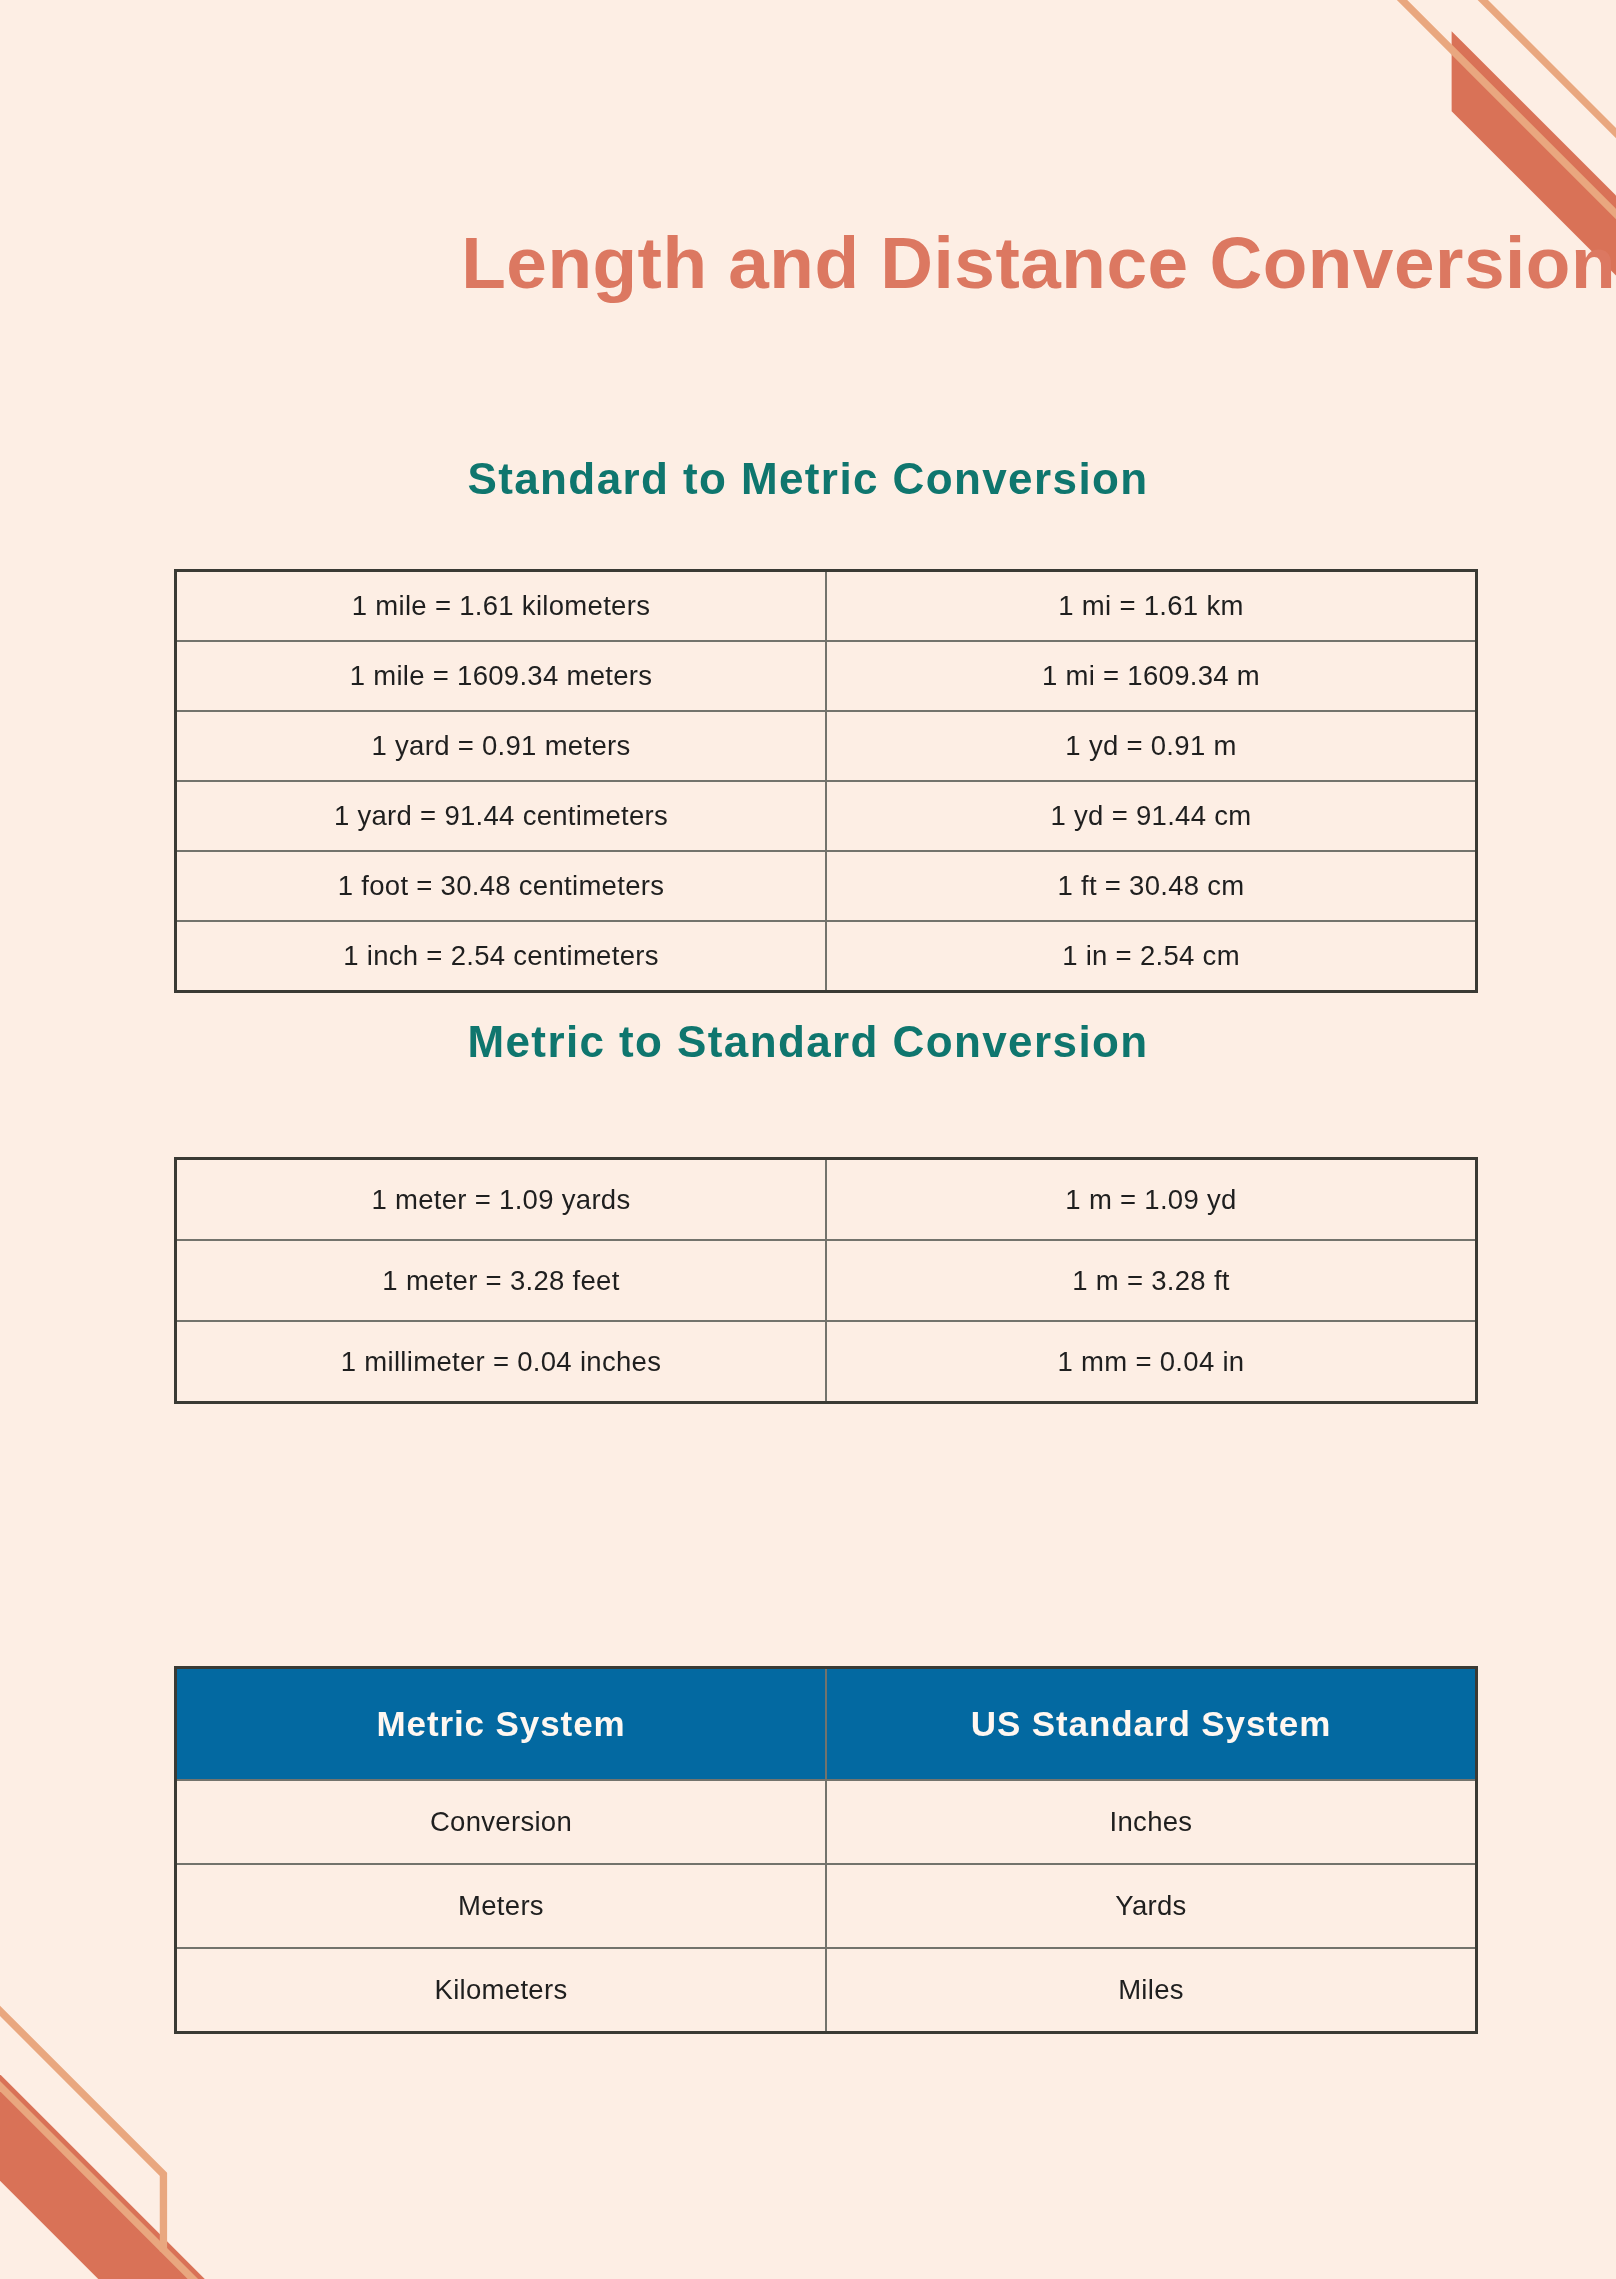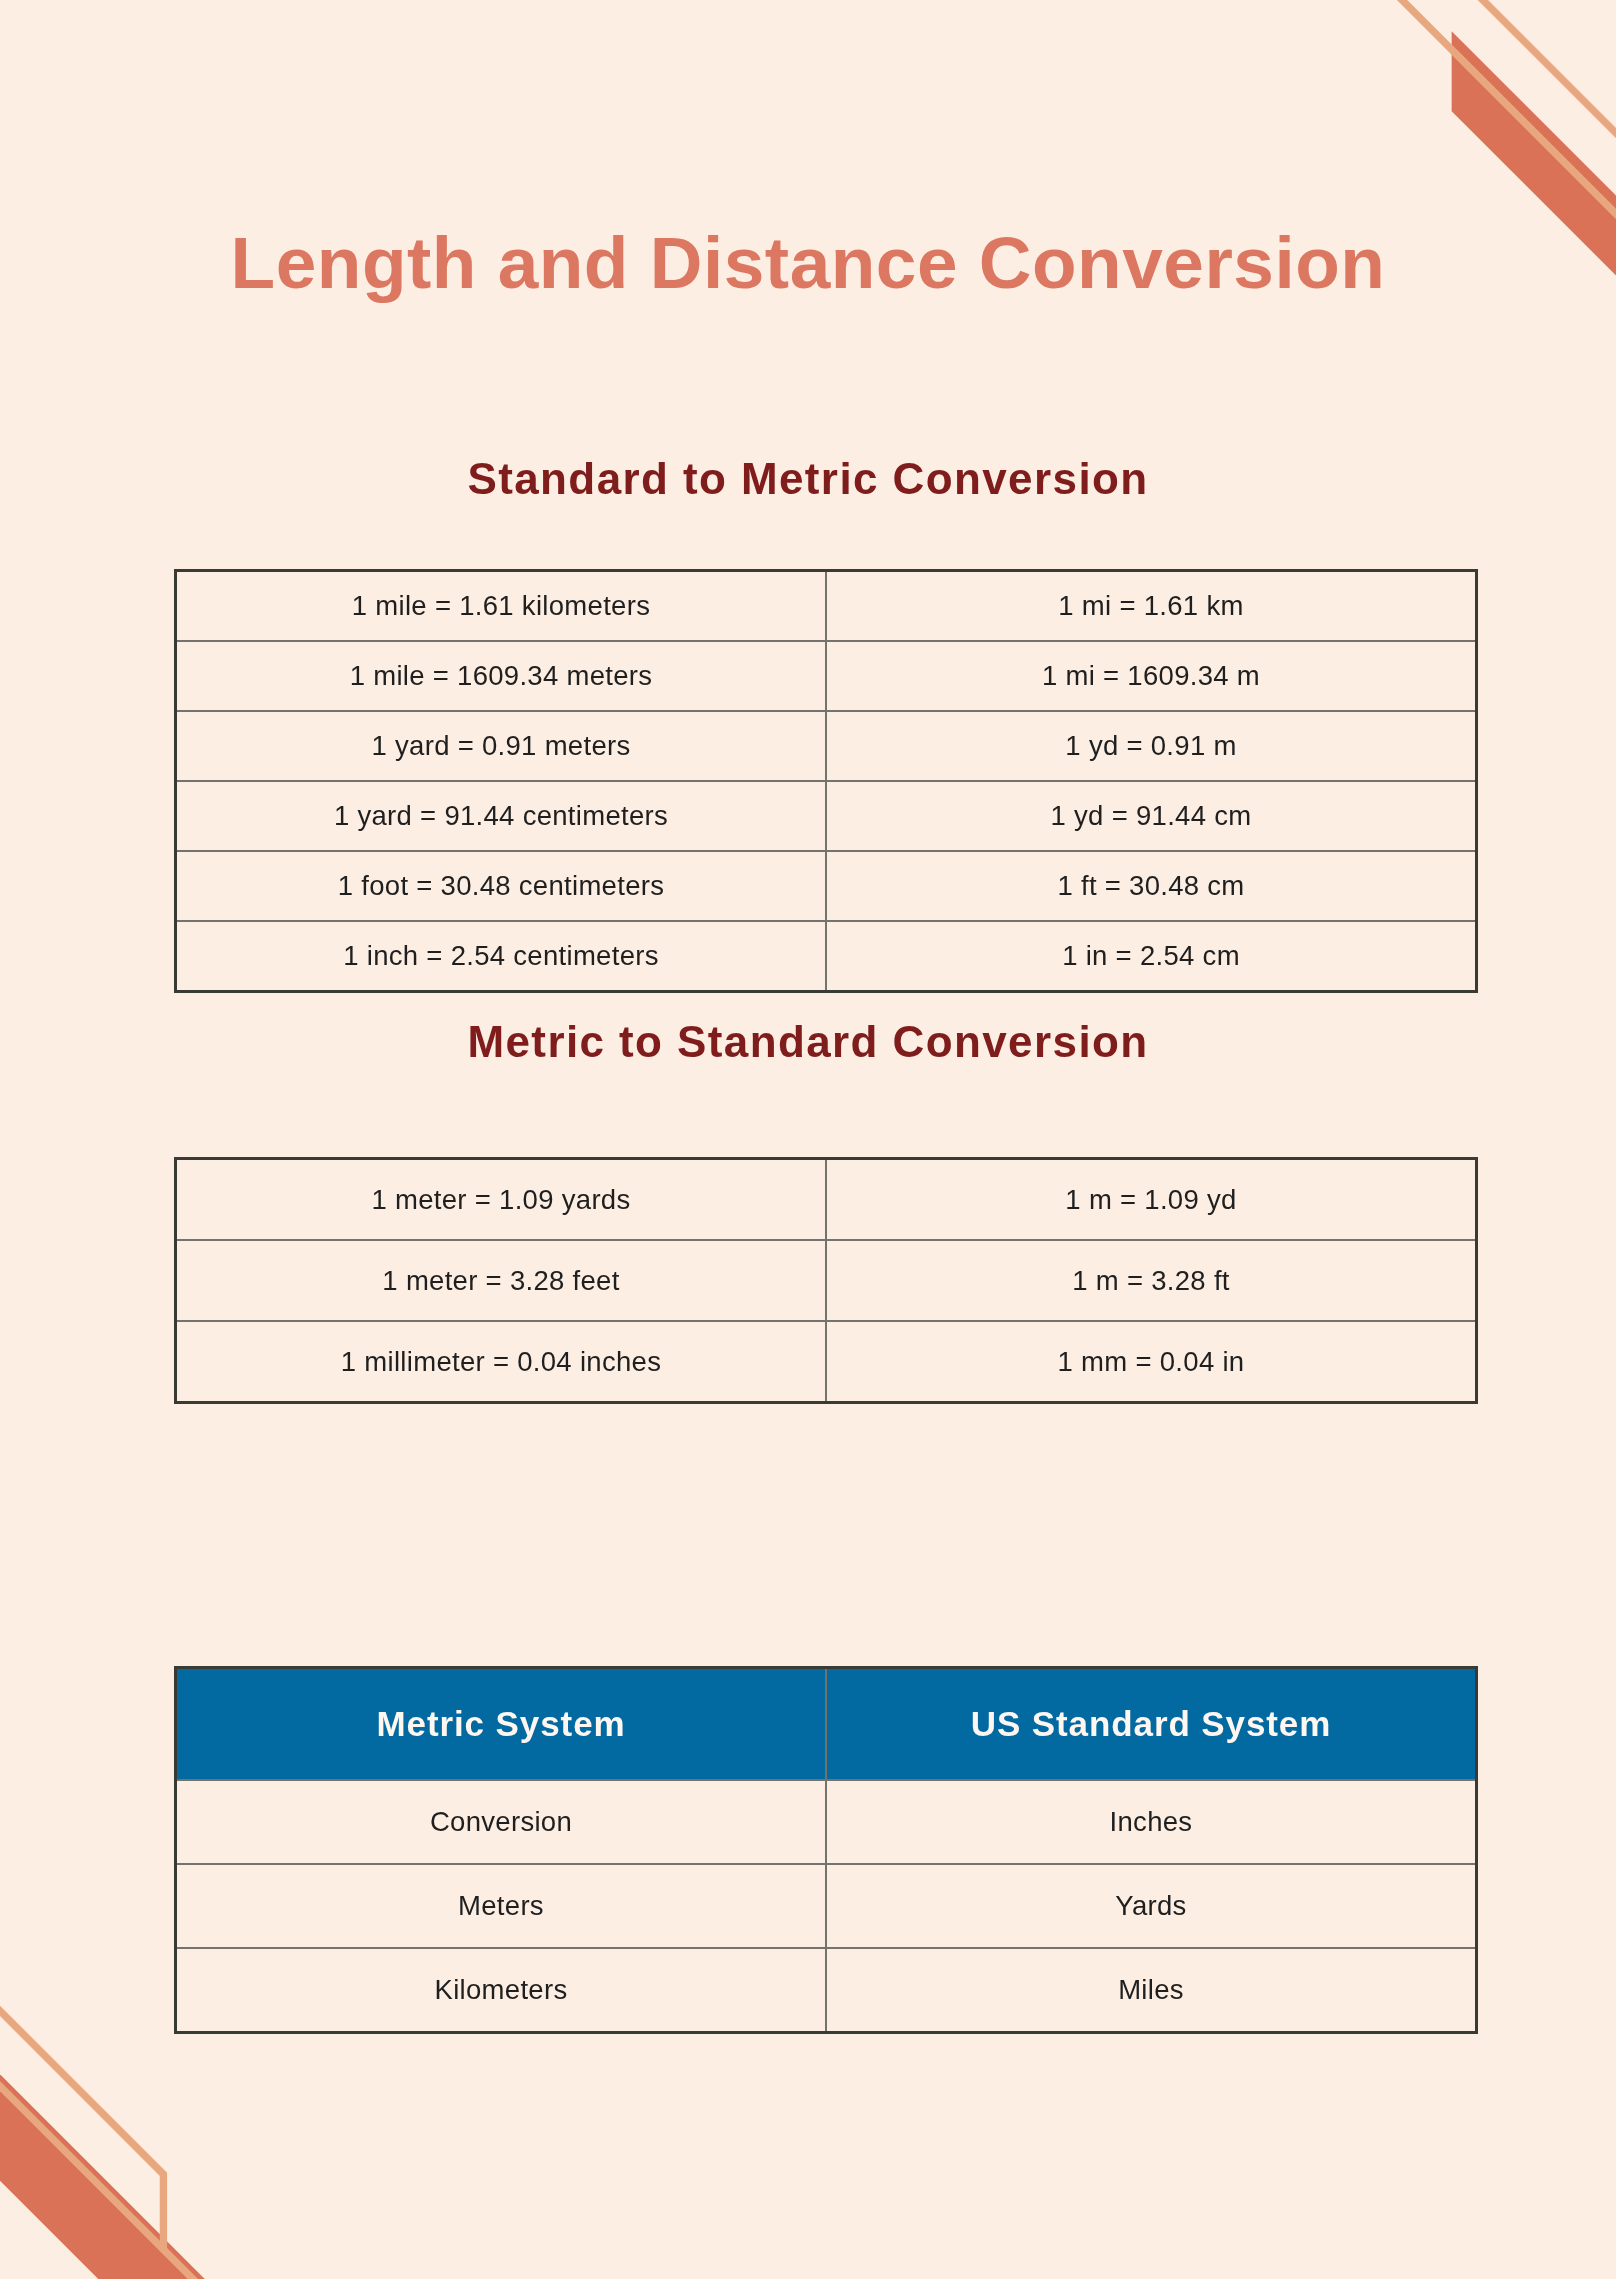--- a/index.html
+++ b/index.html
@@ -21,37 +21,37 @@
     top: 0;
     width: 1616px;
     height: 2279px;
     pointer-events: none;
   }
   .page-title {
     position: absolute;
     top: 226px;
     left: 0;
     width: 100%;
-    text-align: center;
+    text-align: right;
     font-size: 73px;
     font-weight: 700;
     letter-spacing: 0.5px;
     line-height: 1;
     color: #dc7861;
   }
   .section-heading {
     position: absolute;
     left: 0;
     width: 100%;
     text-align: center;
     font-size: 44px;
     font-weight: 700;
     letter-spacing: 1.4px;
     line-height: 1;
-    color: #7f1d1d;
+    color: #0f766e;
   }
   #heading-standard-to-metric { top: 457px; }
   #heading-metric-to-standard { top: 1020px; }
 
   table.conv {
     position: absolute;
     left: 174px;
     width: 1304px;
     border-collapse: collapse;
     table-layout: fixed;

